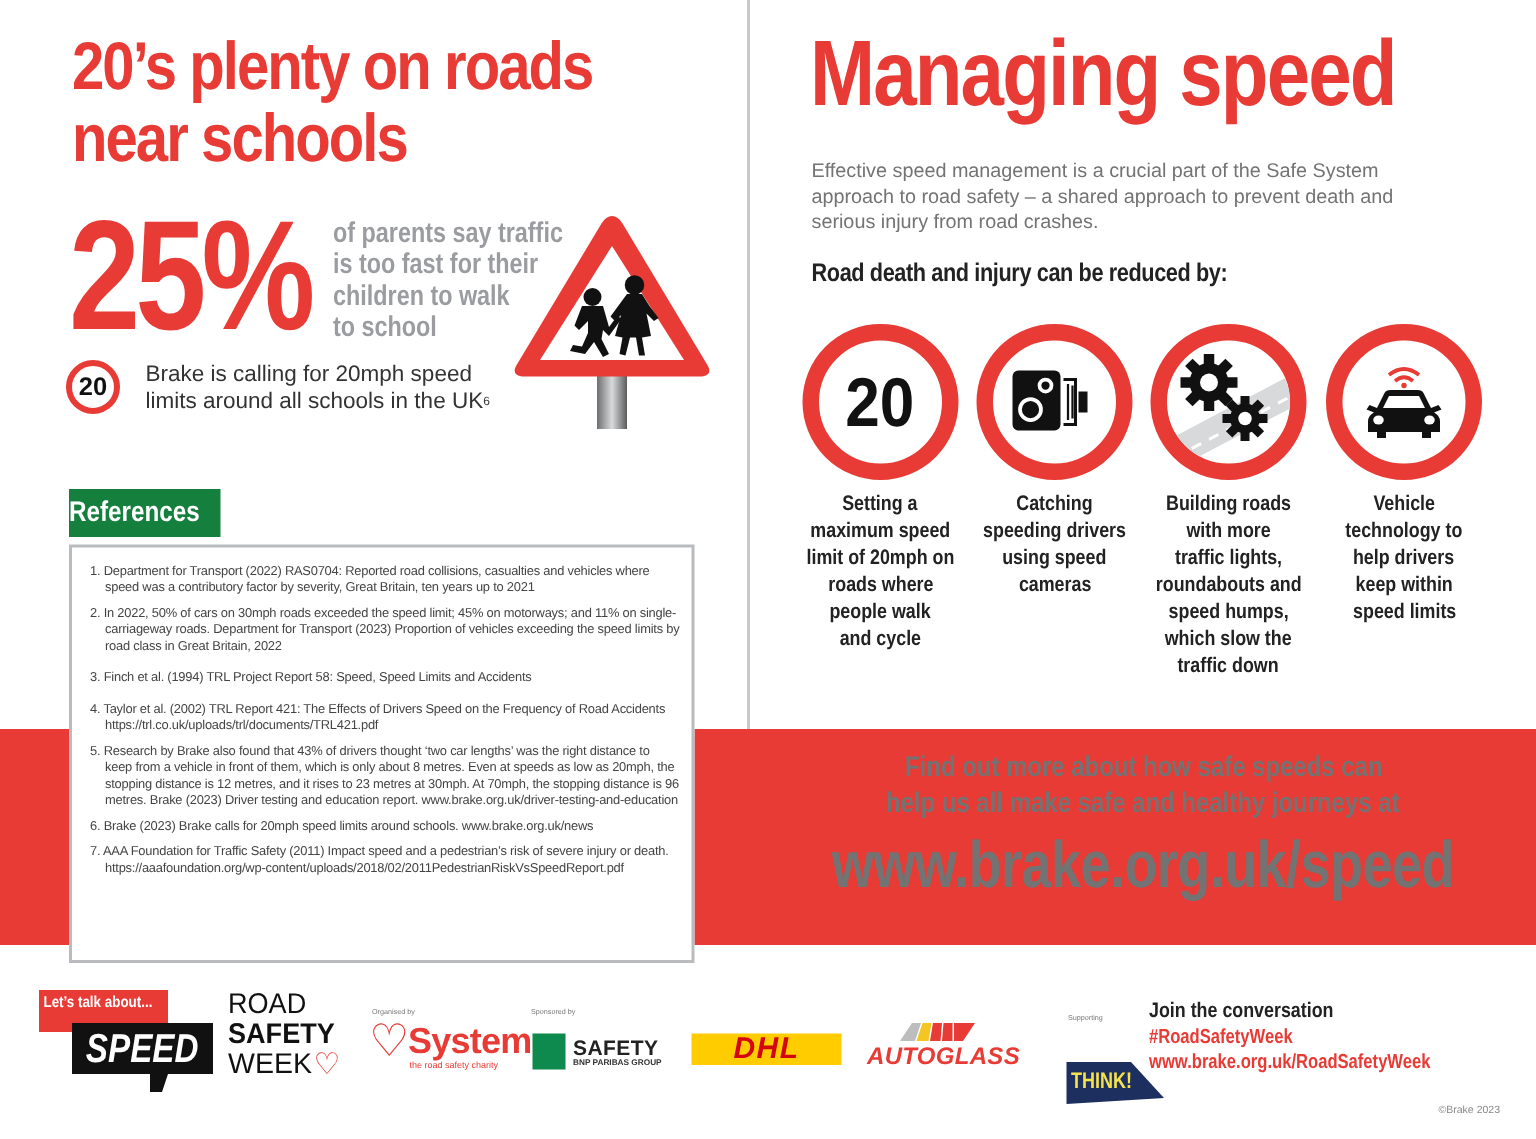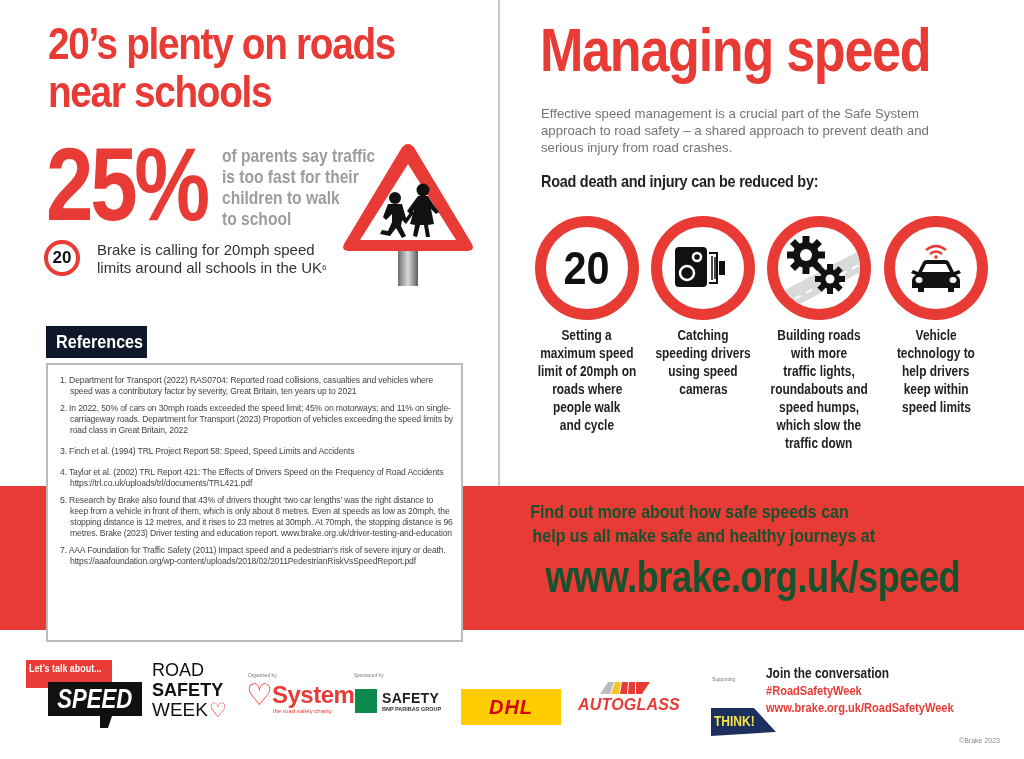--- a/index.html
+++ b/index.html
@@ -15,22 +15,22 @@
     font-size: 104px; line-height: 100px; letter-spacing: -4px; transform: scaleX(0.82); transform-origin: left top; }
   .pct-desc { position: absolute; left: 222px; top: 145px; width: 180px; color: #9a9ca0; font-weight: bold;
     font-size: 19px; line-height: 21px; transform: scaleX(0.82); transform-origin: left top; white-space: nowrap; }
   .small-roundel { position: absolute; left: 44px; top: 240px; width: 36px; height: 36px; border-radius: 50%;
     border: 4px solid #e83b36; background: #fff; display: flex; align-items: center; justify-content: center;
     font-weight: bold; font-size: 17px; color: #111; }
   .calling-text { position: absolute; left: 97px; top: 241px; width: 260px; font-size: 15px; line-height: 18px; color: #333; }
   .calling-text sup { font-size: 8px; vertical-align: top; }
   .warning-sign { position: absolute; left: 340px; top: 140px; width: 136px; height: 148px; }
 
-  .refs-label { position: absolute; left: 46px; top: 326px; width: 101px; height: 32px; background: #0f172a; color: #fff;
-    font-weight: bold; font-size: 19px; line-height: 32px; padding-left: 10px; white-space: nowrap; }
+  .refs-label { position: absolute; left: 46px; top: 326px; width: 101px; height: 32px; background: #15803d; color: #fff;
+    font-weight: bold; font-size: 19px; line-height: 32px; white-space: nowrap; }
   .refs-label span { display: inline-block; transform: scaleX(0.85); transform-origin: left center; }
   .refs-box { position: absolute; left: 46px; top: 363px; width: 417px; height: 279px; border: 2px solid #b9bbbe; background: #fff;
     padding: 10px 8px 0 12px; z-index: 3; }
   .refs-box ol { list-style: none; }
   .refs-box li { font-size: 8.6px; line-height: 11px; color: #444; padding-left: 10px; text-indent: -10px; margin-bottom: 6px; letter-spacing: -0.15px; }
   .refs-box li.gap { margin-bottom: 10px; }
 
   
   .right-title { position: absolute; left: 540px; top: 16px; color: #e83b36; font-weight: bold; font-size: 62px; line-height: 68px;
     letter-spacing: -1.5px; transform: scaleX(0.84); transform-origin: left top; white-space: nowrap; }
@@ -41,21 +41,21 @@
   .measures { position: absolute; left: 527px; top: 216px; width: 490px; height: 250px; }
   .measure { position: absolute; top: 0; width: 120px; text-align: center; }
   .roundel { width: 104px; height: 104px; border-radius: 50%; border: 11px solid #e83b36; background: #fff; margin: 0 auto;
     display: flex; align-items: center; justify-content: center; position: relative; overflow: hidden; }
   .roundel-num { font-weight: bold; font-size: 46px; color: #111; transform: scaleX(0.9); }
   .measure-text { margin-top: 6px; font-weight: bold; font-size: 14px; line-height: 18px; color: #222; }
   .measure-text span { display: inline-block; transform: scaleX(0.85); }
 
   
   .banner { position: absolute; left: 0; top: 486px; width: 1024px; height: 144px; background: #e83b36; z-index: 1; }
-  .banner-text { position: absolute; left: 500px; top: 500px; width: 524px; color: #14532d; z-index: 2; }
+  .banner-text { position: absolute; left: 500px; top: 500px; width: 524px; text-align: center; color: #737373; z-index: 2; }
   .banner-line { font-weight: bold; font-size: 19px; line-height: 24px; white-space: nowrap; }
   .banner-line span { display: inline-block; transform: scaleX(0.84); }
   .banner-url { font-weight: bold; font-size: 44px; line-height: 54px; white-space: nowrap; margin-top: 2px; }
   .banner-url span { display: inline-block; transform: scaleX(0.82); letter-spacing: -0.5px; }
   .logo { position: absolute; }
   .tiny-label { position: absolute; font-size: 4.8px; color: #777; white-space: nowrap; }
   .join { position: absolute; left: 766px; top: 664px; }
   .join-title { font-weight: bold; font-size: 14px; line-height: 18px; color: #222; white-space: nowrap; transform: scaleX(0.85); transform-origin: left top; }
   .join-line { font-weight: bold; font-size: 13.5px; line-height: 17px; color: #e83b36; white-space: nowrap; transform: scaleX(0.82); transform-origin: left top; }
   .copyright { position: absolute; right: 24px; top: 737px; font-size: 7px; color: #888; }
@@ -107,20 +107,21 @@
 
 <div class="refs-label"><span>References</span></div>
 
 <div class="refs-box">
   <ol>
     <li>1. Department for Transport (2022) RAS0704: Reported road collisions, casualties and vehicles where speed was a contributory factor by severity, Great Britain, ten years up to 2021</li>
     <li class="gap">2. In 2022, 50% of cars on 30mph roads exceeded the speed limit; 45% on motorways; and 11% on single-carriageway roads. Department for Transport (2023) Proportion of vehicles exceeding the speed limits by road class in Great Britain, 2022</li>
     <li class="gap">3. Finch et al. (1994) TRL Project Report 58: Speed, Speed Limits and Accidents</li>
     <li>4. Taylor et al. (2002) TRL Report 421: The Effects of Drivers Speed on the Frequency of Road Accidents https://trl.co.uk/uploads/trl/documents/TRL421.pdf</li>
     <li>5. Research by Brake also found that 43% of drivers thought ‘two car lengths’ was the right distance to keep from a vehicle in front of them, which is only about 8 metres. Even at speeds as low as 20mph, the stopping distance is 12 metres, and it rises to 23 metres at 30mph. At 70mph, the stopping distance is 96 metres. Brake (2023) Driver testing and education report. www.brake.org.uk/driver-testing-and-education</li>
+    <li>6. Brake (2023) Brake calls for 20mph speed limits around schools. www.brake.org.uk/news</li>
     <li>7. AAA Foundation for Traffic Safety (2011) Impact speed and a pedestrian’s risk of severe injury or death. https://aaafoundation.org/wp-content/uploads/2018/02/2011PedestrianRiskVsSpeedReport.pdf</li>
   </ol>
 </div>
 
 <div class="right-title">Managing speed</div>
 <div class="intro">Effective speed management is a crucial part of the Safe System approach to road safety – a shared approach to prevent death and serious injury from road crashes.</div>
 <div class="reduced-heading">Road death and injury can be reduced by:</div>
 
 <div class="measures">
 
@@ -259,21 +260,21 @@
   <span style="position:absolute;left:27px;top:26px;color:#e83b36;font-size:6px;white-space:nowrap;">the road safety charity</span>
 </div>
 
 <div class="tiny-label" style="left:354px;top:673px;">Sponsored by</div>
 <div class="logo" style="left:355px;top:689px;width:100px;height:26px;">
   <div style="position:absolute;left:0;top:0;width:22px;height:24px;background:#0f8a4f;"></div>
   <span style="position:absolute;left:27px;top:1px;font-weight:bold;font-size:14px;color:#222;letter-spacing:0.3px;">SAFETY</span>
   <span style="position:absolute;left:27px;top:17px;font-weight:bold;font-size:5.5px;color:#333;white-space:nowrap;">BNP PARIBAS GROUP</span>
 </div>
 
-<div class="logo" style="left:461px;top:689px;width:100px;height:36px;background:#ffcc00;display:flex;align-items:center;justify-content:center;">
+<div class="logo" style="left:461px;top:689px;width:100px;height:21px;background:#ffcc00;display:flex;align-items:center;justify-content:center;">
   <span style="color:#d40511;font-weight:bold;font-style:italic;font-size:20px;letter-spacing:1px;">DHL</span>
 </div>
 
 <div class="logo" style="left:578px;top:682px;width:116px;height:34px;">
   <svg width="50" height="12" viewBox="0 0 50 12" style="position:absolute;left:22px;top:0;">
     <path d="M8 0 L14 0 L10 12 L0 12Z" fill="#bdbdbd"></path>
     <path d="M15 0 L21 0 L19 12 L11 12Z" fill="#f3c623"></path>
     <path d="M22 0 L28 0 L27 12 L20 12Z" fill="#e83b36"></path>
     <path d="M29 0 L35 0 L35 12 L28 12Z" fill="#e83b36"></path>
     <path d="M36 0 L50 0 L42 12 L36 12Z" fill="#e83b36"></path>

